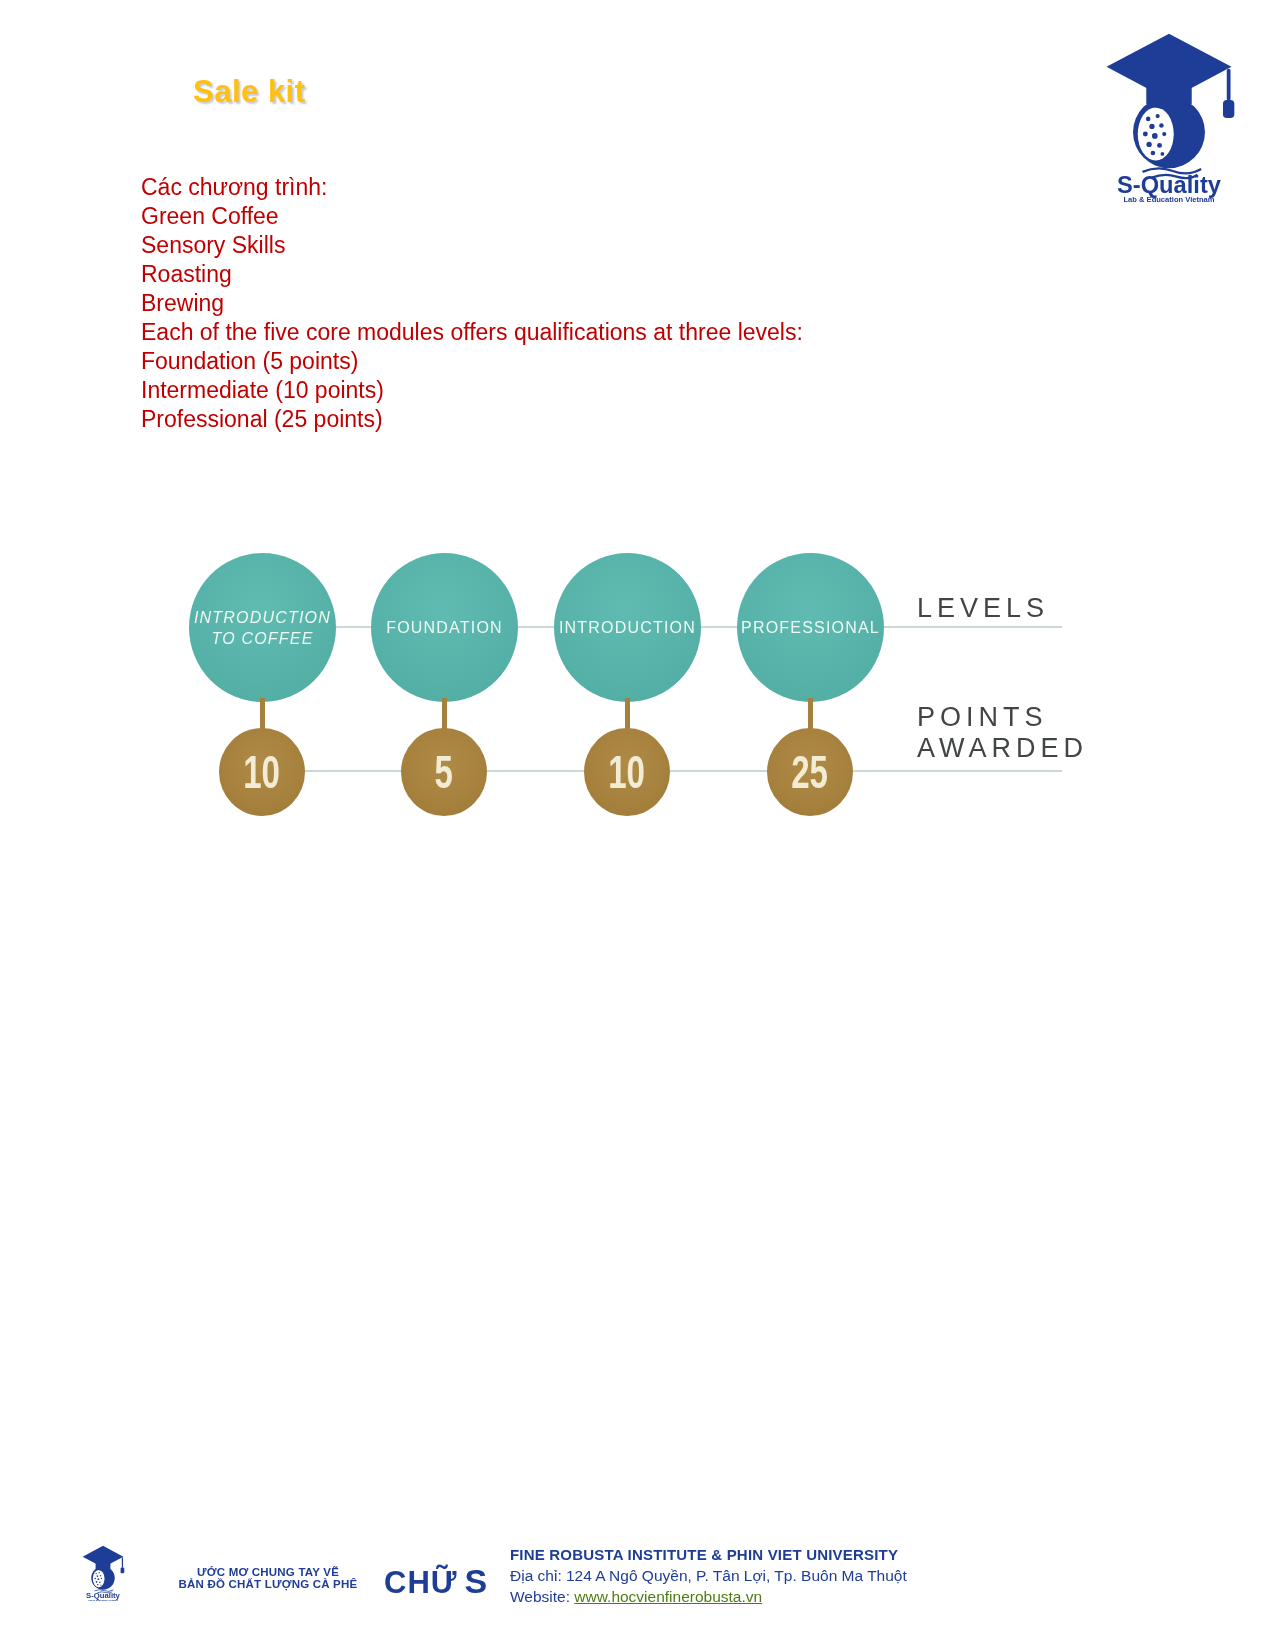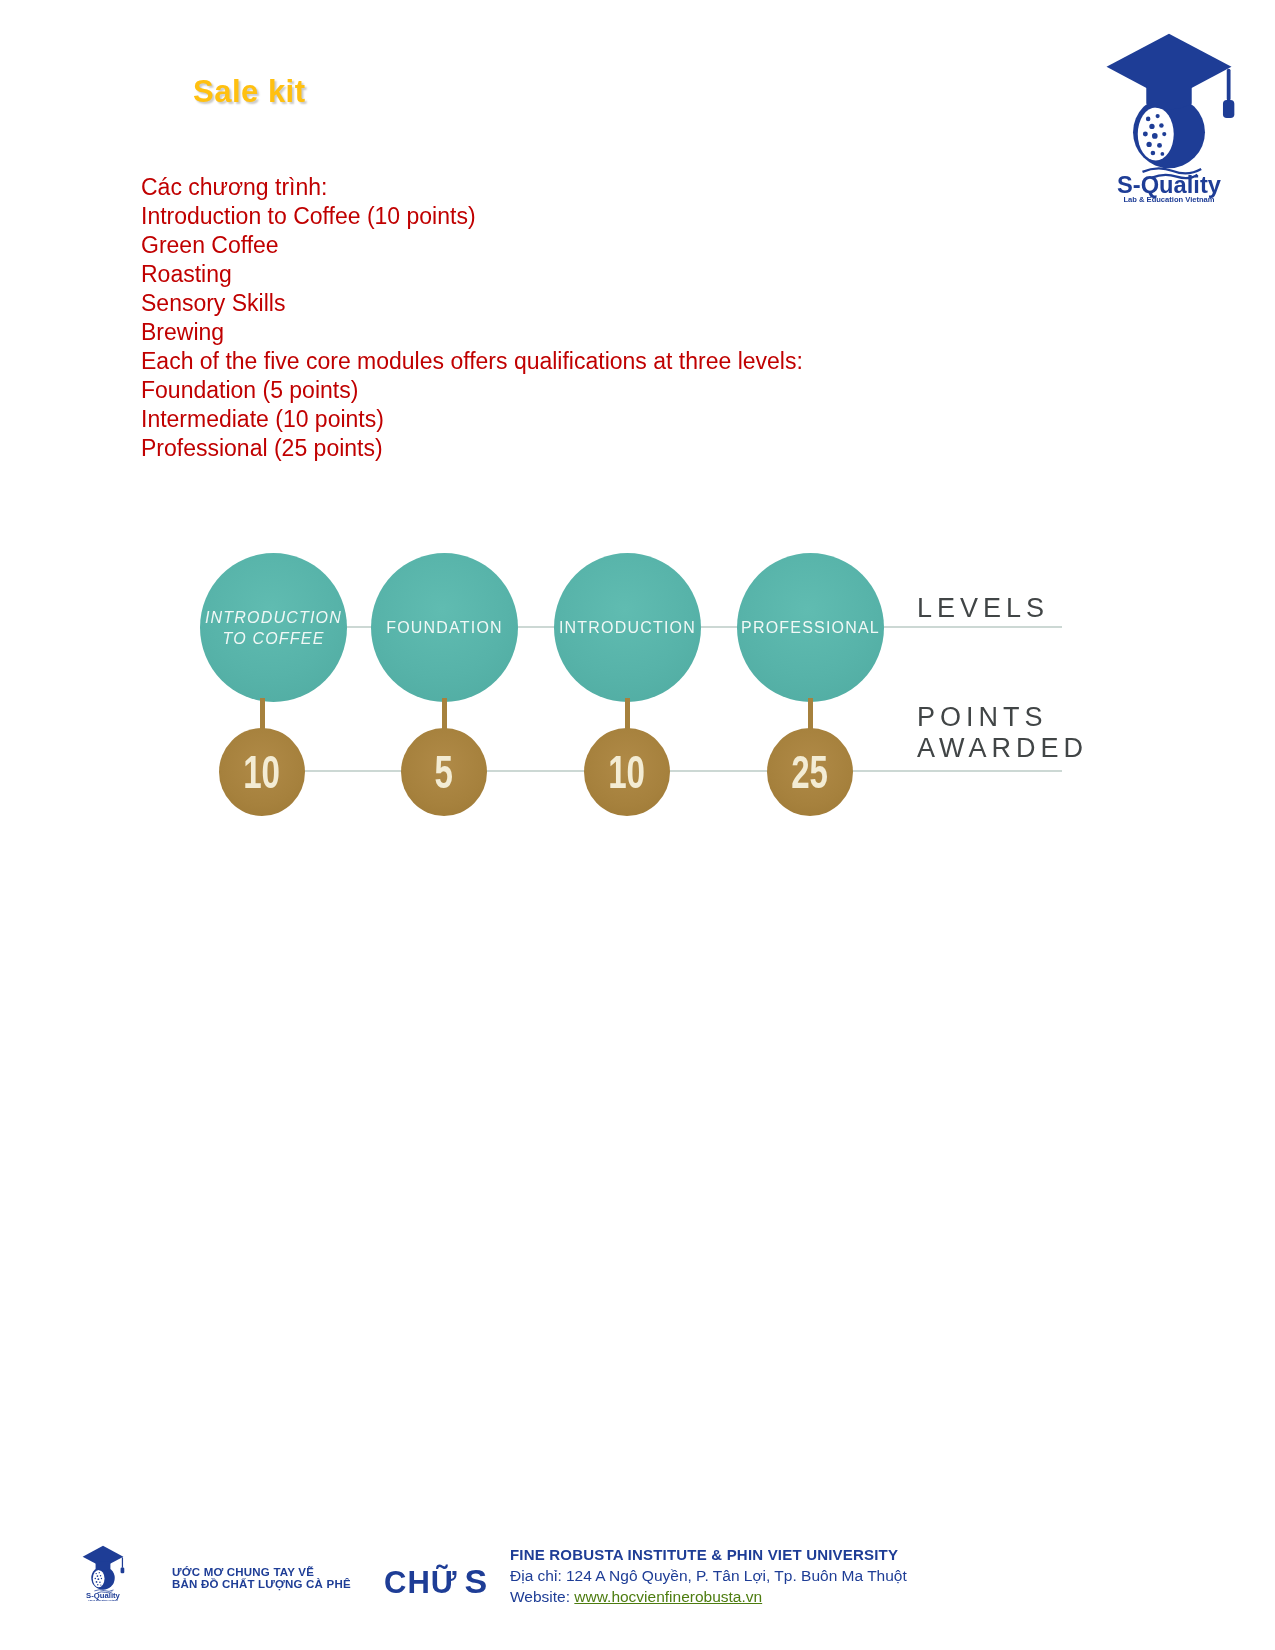--- a/index.html
+++ b/index.html
@@ -73,21 +73,21 @@
     display: flex;
     align-items: center;
     justify-content: center;
     text-align: center;
     color: #f0f8f6;
     font-size: 16px;
     letter-spacing: 1.2px;
     line-height: 21px;
     padding: 0 6px;
   }
-  .level-circle.c1 { left: 200px; font-style: italic; }
+  .level-circle.c1 { left: 189px; font-style: italic; }
   .level-circle.c2 { left: 371px; }
   .level-circle.c3 { left: 554px; }
   .level-circle.c4 { left: 737px; }
   .stem {
     position: absolute;
     top: 692px;
     width: 5px;
     height: 32px;
     background: #a6813d;
   }
@@ -122,20 +122,21 @@
   }
   .axis-label.levels { left: 917px; top: 587px; }
   .axis-label.points { left: 917px; top: 696px; }
 
   
   .footer-slogan {
     position: absolute;
     left: 172px;
     top: 1561px;
     width: 192px;
+    text-align: center;
     color: #1e3d96;
     font-weight: bold;
     font-size: 11.5px;
     line-height: 11.5px;
     letter-spacing: 0.2px;
   }
   .footer-chu-s {
     position: absolute;
     left: 384px;
     top: 1556px;
@@ -212,24 +213,23 @@
   <div class="sale-kit-title">Sale kit</div>
 
   <div class="logo-top">
     <svg viewBox="0 0 140 188" xmlns="http://www.w3.org/2000/svg" xmlns:xlink="http://www.w3.org/1999/xlink">
       <use xlink:href="#sq-logo" href="#sq-logo"></use>
     </svg>
   </div>
 
   <div class="intro-block">
     <div>Các chương trình:</div>
-    <div>Introduction to Coffee (10 points)</div>
     <div>Green Coffee</div>
+    <div>Sensory Skills</div>
     <div>Roasting</div>
-    <div>Sensory Skills</div>
     <div>Brewing</div>
     <div>Each of the five core modules offers qualifications at three levels:</div>
     <div>Foundation (5 points)</div>
     <div>Intermediate (10 points)</div>
     <div>Professional (25 points)</div>
   </div>
 
   <div class="diagram">
     <div class="h-line levels-line"></div>
     <div class="h-line points-line"></div>

